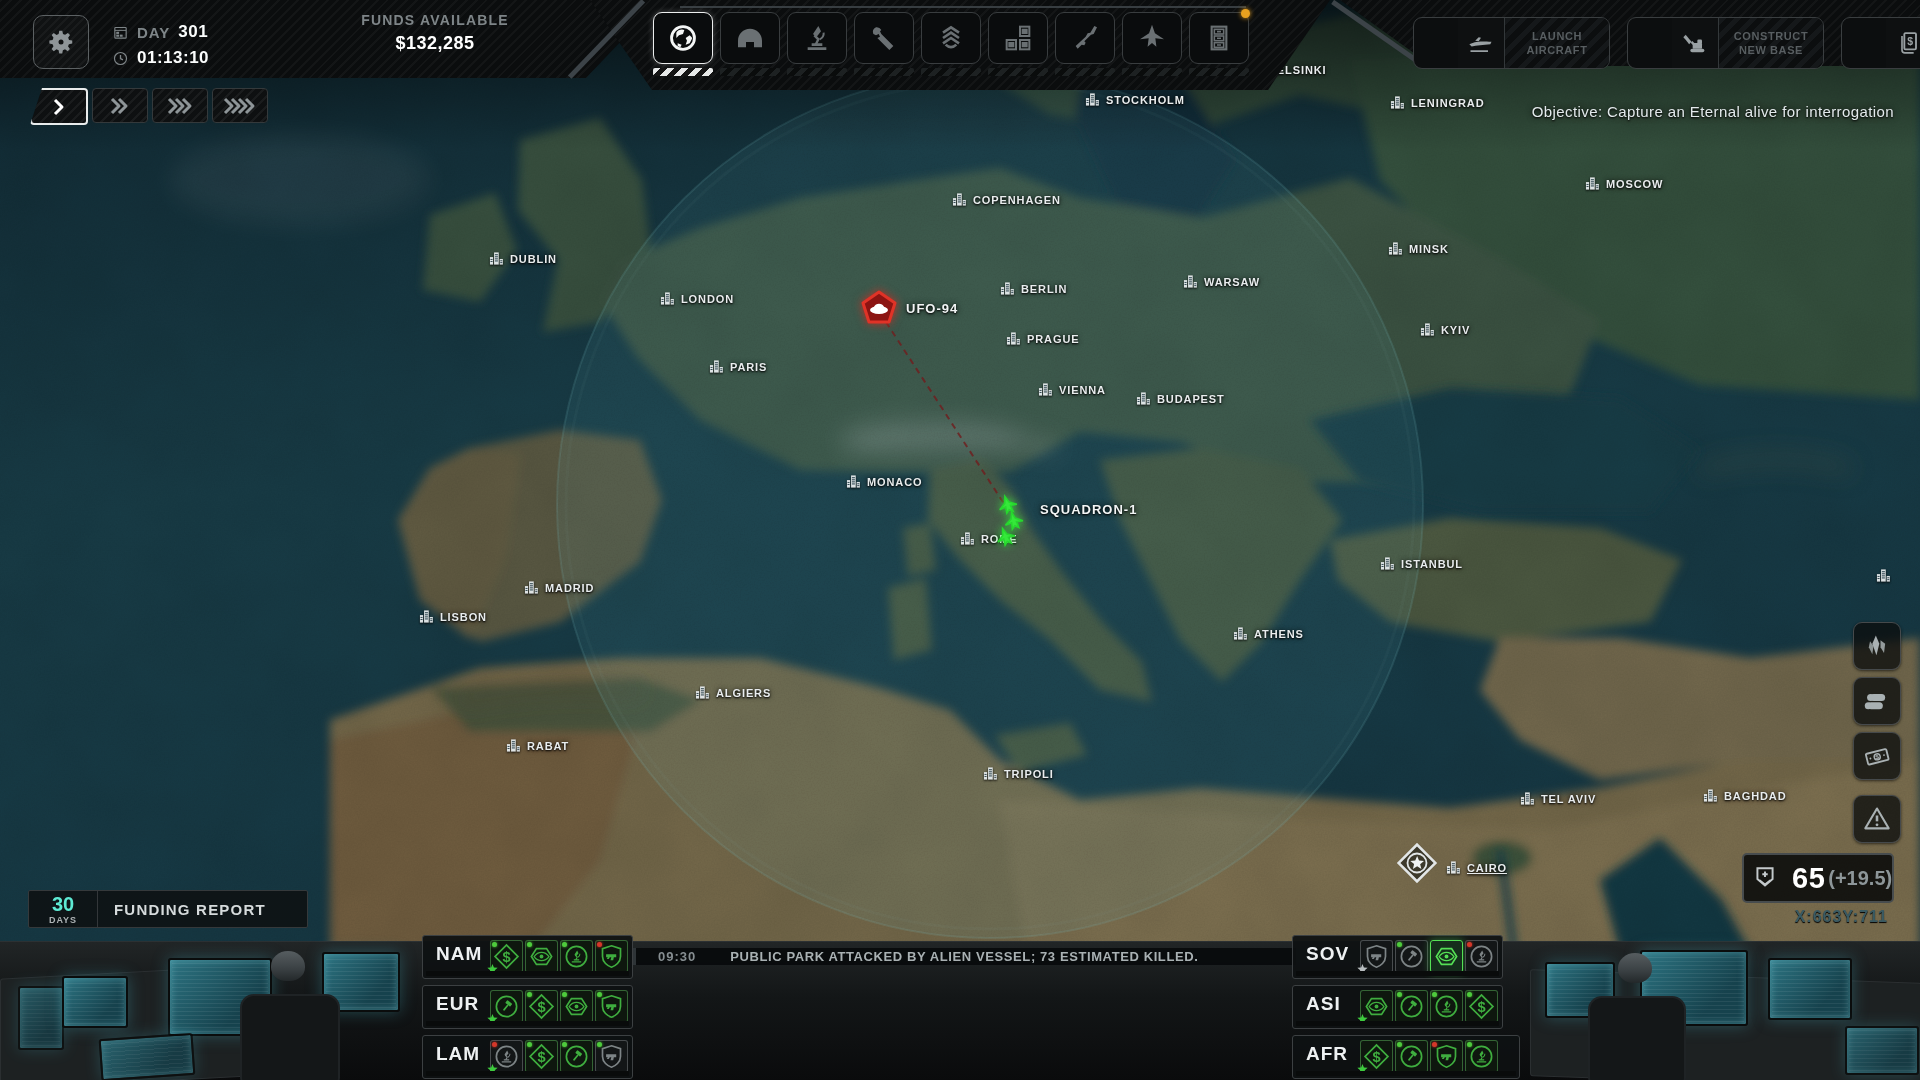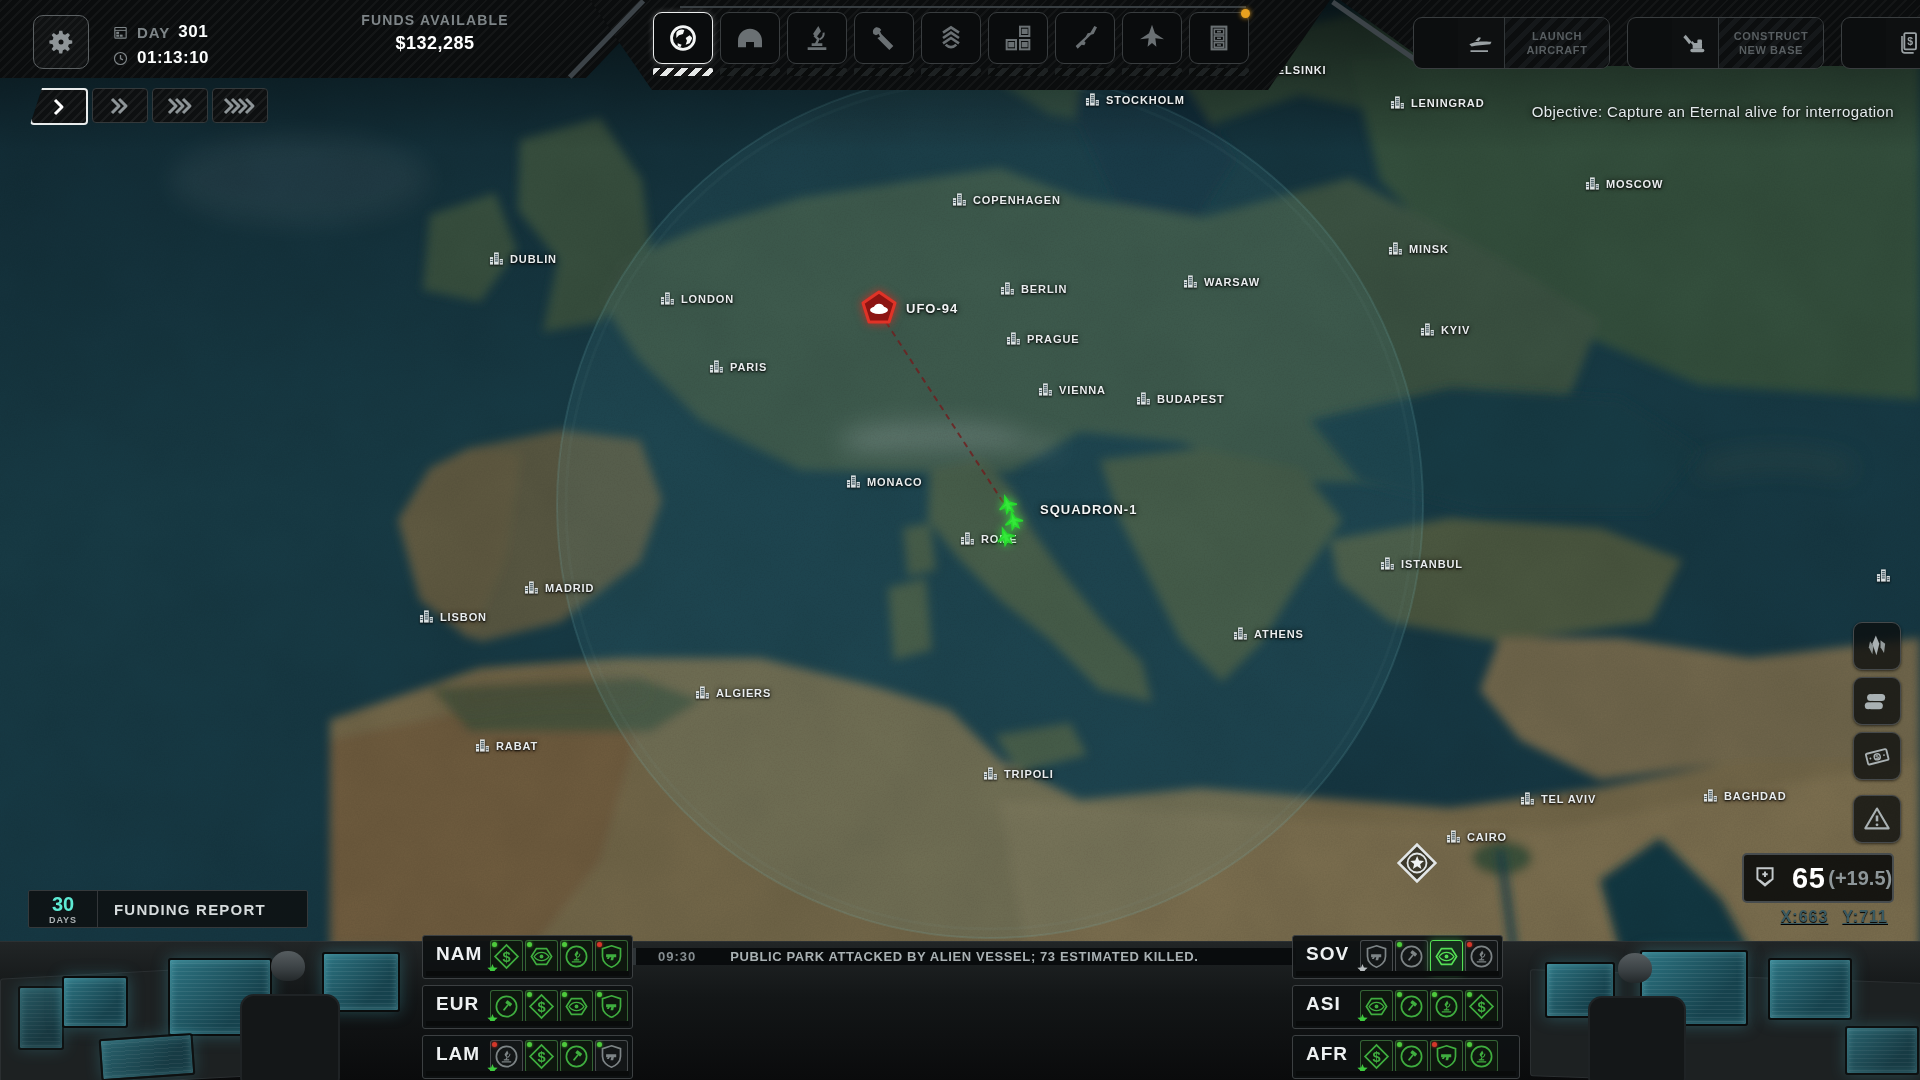--- a/index.html
+++ b/index.html
@@ -69,21 +69,21 @@
   .sbtn.gap{margin-top:8px;}
   
   #score{position:absolute;left:1742px;top:853px;width:148px;height:46px;z-index:8;
     background:rgba(9,10,10,.88);border:2px solid #474c4e;border-radius:5px;
     display:flex;align-items:center;}
   #score .bic{margin-left:8px;color:#c3c9cb;}
   #score .v{margin-left:14px;color:#fff;font-size:29px;font-weight:bold;letter-spacing:.5px;}
   #score .d{margin-left:3px;color:#8d9699;font-size:20px;font-weight:bold;}
   #coords{position:absolute;left:1760px;top:908px;width:128px;z-index:8;text-align:right;
     color:#3a5a62;font-size:16px;font-weight:bold;letter-spacing:1px;text-shadow:0 1px 1px #000;}
-  #coords span{margin-left:14px;text-decoration:underline;}
+  #coords span{}
   
   #fundbar{position:absolute;left:28px;top:890px;height:36px;width:278px;z-index:8;display:flex;
     background:rgba(14,17,18,.88);border:1px solid #35393b;border-radius:2px;align-items:stretch;cursor:pointer;}
   #fundbar .days{width:68px;display:flex;flex-direction:column;align-items:center;justify-content:center;
     border-right:1px solid #33373a;}
   #fundbar .days .n{color:#5eead4;font-size:20px;font-weight:bold;line-height:1;}
   #fundbar .days .u{color:#aeb4b6;font-size:9px;font-weight:bold;letter-spacing:1px;line-height:1;margin-top:2px;}
   #fundbar .flab{flex:1;display:flex;align-items:center;padding-left:16px;color:#d6dbdc;
     font-size:15px;font-weight:bold;letter-spacing:1.2px;}
   
@@ -635,21 +635,21 @@
               <rect x="6.3" y="9.6" width="3.2" height="1"></rect>
               <rect x="1.6" y="8" width="2.2" height=".9"></rect>
               <rect x="1.6" y="10.2" width="2.2" height=".9"></rect>
               <rect x="12" y="9.5" width="2.2" height=".9"></rect>
               <rect x="12" y="11.5" width="2.2" height=".9"></rect>
             </g>
           </svg>
         </span>
         <span>ALGIERS</span>
       </div>
-      <div class="city" style="left: 475px; top: 738px; text-align: right;">
+      <div class="city" style="left: 506px; top: 738px; text-align: right;">
         <span>
           <svg width="15" height="15" viewBox="0 0 16 15">
             <g fill="#e6ebec">
               <rect x="1" y="6" width="3.4" height="8"></rect>
               <rect x="5.4" y="1" width="5" height="13"></rect>
               <rect x="11.4" y="8" width="3.4" height="6"></rect>
             </g>
             <g fill="#18313c">
               <rect x="6.3" y="3" width="3.2" height="1"></rect>
               <rect x="6.3" y="5.2" width="3.2" height="1"></rect>
@@ -767,21 +767,21 @@
               <rect x="6.3" y="9.6" width="3.2" height="1"></rect>
               <rect x="1.6" y="8" width="2.2" height=".9"></rect>
               <rect x="1.6" y="10.2" width="2.2" height=".9"></rect>
               <rect x="12" y="9.5" width="2.2" height=".9"></rect>
               <rect x="12" y="11.5" width="2.2" height=".9"></rect>
             </g>
           </svg>
         </span>
         <span>BAGHDAD</span>
       </div>
-      <div class="city" style="left: 1446px; top: 829px;">
+      <div class="city" style="left: 1446px; top: 860px; text-decoration: underline;">
         <span>
           <svg width="15" height="15" viewBox="0 0 16 15">
             <g fill="#e6ebec">
               <rect x="1" y="6" width="3.4" height="8"></rect>
               <rect x="5.4" y="1" width="5" height="13"></rect>
               <rect x="11.4" y="8" width="3.4" height="6"></rect>
             </g>
             <g fill="#18313c">
               <rect x="6.3" y="3" width="3.2" height="1"></rect>
               <rect x="6.3" y="5.2" width="3.2" height="1"></rect>

